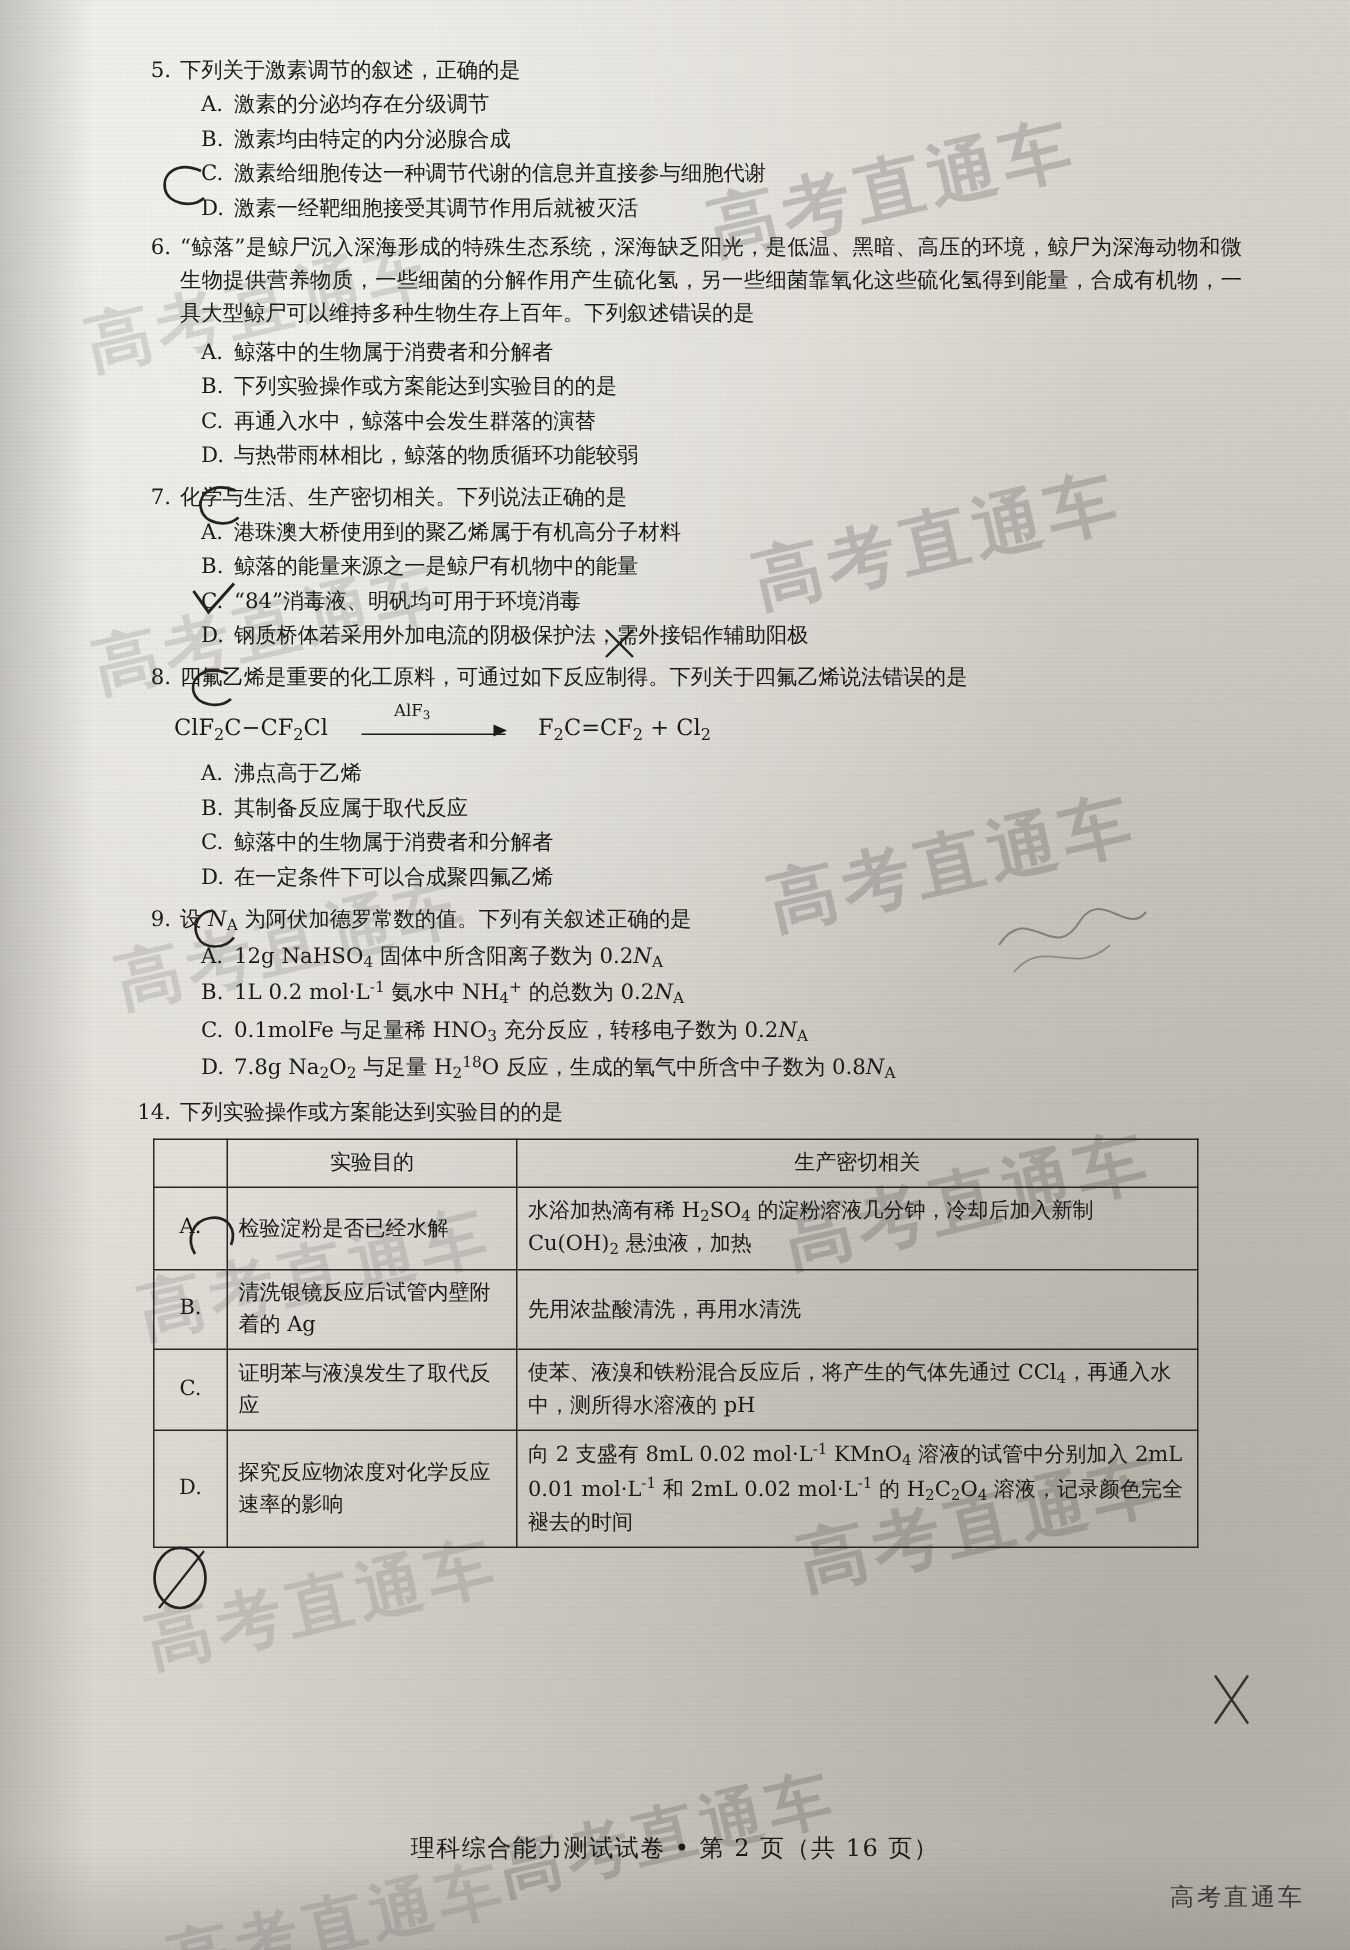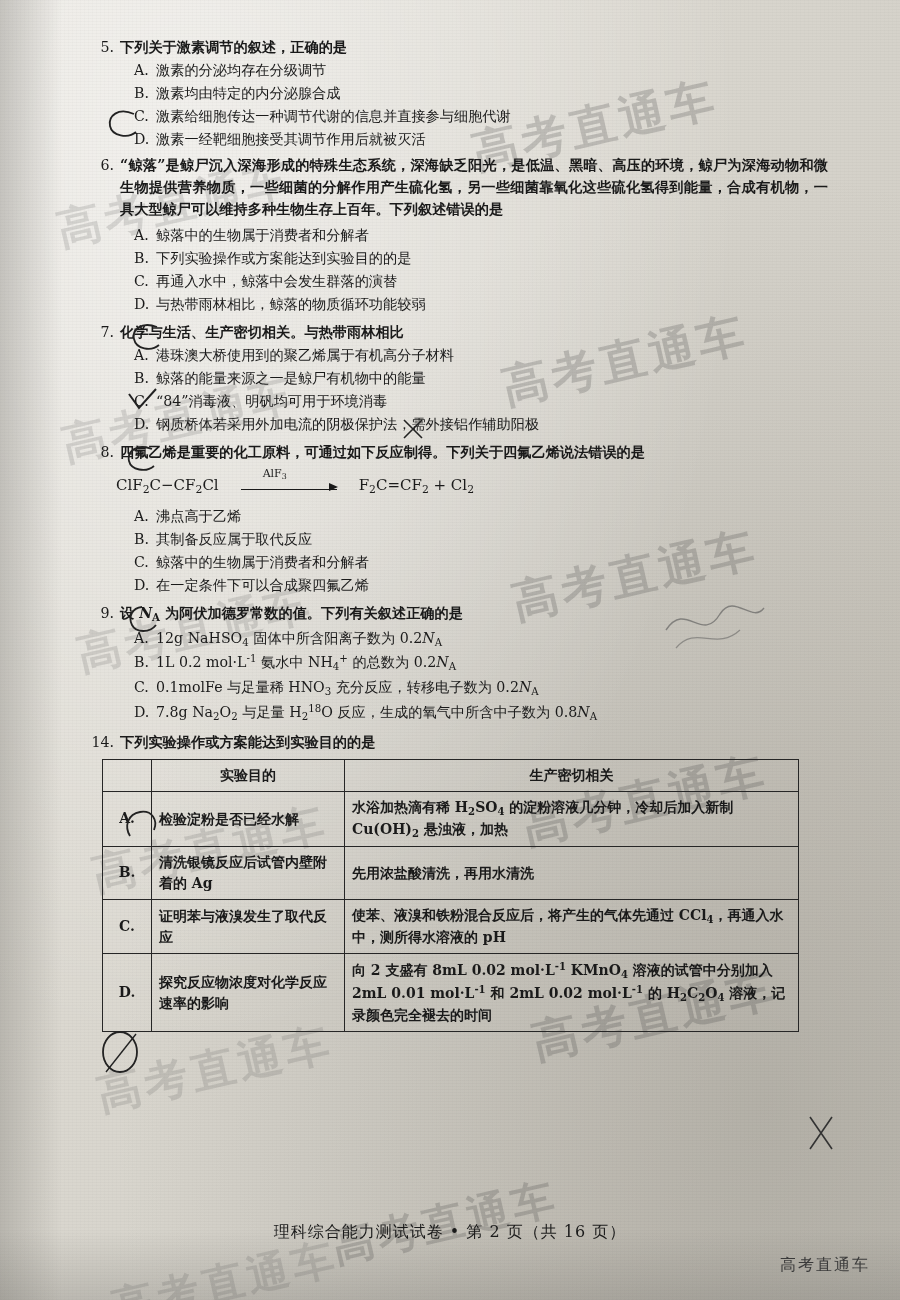--- a/index.html
+++ b/index.html
@@ -28,21 +28,21 @@
   }
   .content{
     position:absolute;
     left:88px;top:36px;width:740px;
     font-size:14.2px;
     line-height:1.55;
   }
   .q{ margin-bottom:2px; position:relative;}
   .qhead{ display:flex; align-items:flex-start; }
   .qnum{ width:26px; flex:0 0 26px; text-align:right; padding-right:6px;}
-  .qtext{ flex:1; text-align:justify;font-weight:bold;}
+  .qtext{ flex:1; text-align:justify;}
   .opts{ margin-left:46px; }
   .opt{ display:flex; align-items:flex-start; margin:1px 0;}
   .optl{ width:22px; flex:0 0 22px;}
   .optt{ flex:1;}
   sub{font-size:0.72em;vertical-align:-0.28em;}
   sup{font-size:0.72em;vertical-align:0.5em;}
   .reaction{
     margin:10px 0 6px 28px;
     display:flex;align-items:center;gap:22px;
     font-size:15px;
@@ -56,21 +56,21 @@
   table.exp{
     border-collapse:collapse;
     width:697px;
     margin:6px 0 0 14px;
     font-size:14px;
   }
   table.exp td,table.exp th{
     border:1.3px solid #262626;
     padding:5px 7px;
     vertical-align:middle;
-    font-weight:bold;
+    font-weight:normal;
   }
   .colA{width:34px;text-align:center;}
   .colB{width:178px;}
   .hdr{text-align:center;}
   .cellpad{line-height:1.5;}
   .footer{
     position:absolute;left:0;right:0;top:1222px;
     text-align:center;font-size:16px;letter-spacing:1px;
   }
   .tick{position:absolute;pointer-events:none;}
@@ -167,21 +167,21 @@
         <div class="opt">
           <div class="optl">D.</div>
           <div class="optt">与热带雨林相比，鲸落的物质循环功能较弱</div>
         </div>
       </div>
     </div>
 
     <div class="q" style="margin-top:6px;">
       <div class="qhead">
         <div class="qnum">7.</div>
-        <div class="qtext">化学与生活、生产密切相关。与热带雨林相比</div>
+        <div class="qtext">化学与生活、生产密切相关。下列说法正确的是</div>
       </div>
       <div class="opts">
         <div class="opt">
           <div class="optl">A.</div>
           <div class="optt">港珠澳大桥使用到的聚乙烯属于有机高分子材料</div>
         </div>
         <div class="opt">
           <div class="optl">B.</div>
           <div class="optt">鲸落的能量来源之一是鲸尸有机物中的能量</div>
         </div>

